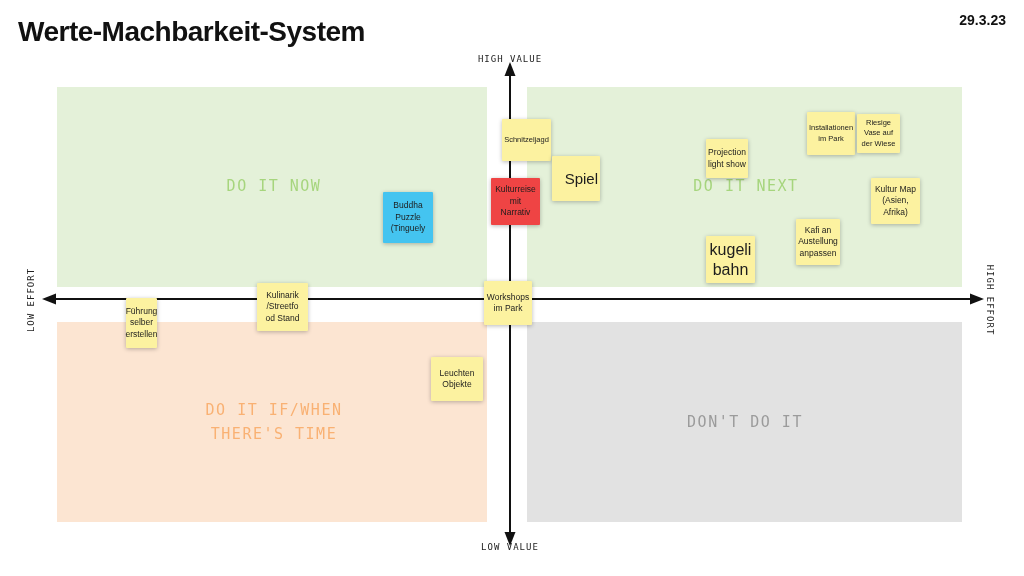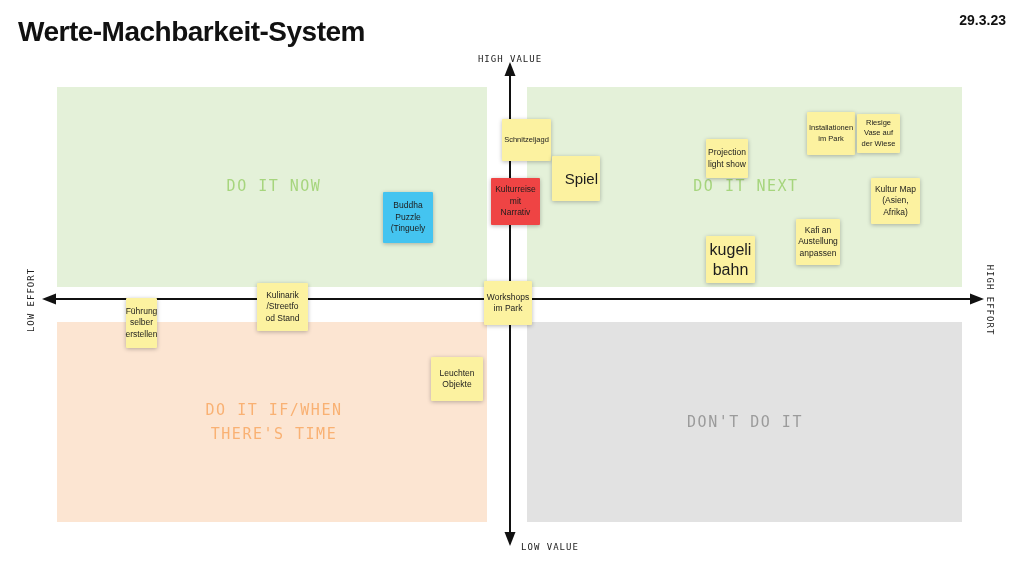--- a/index.html
+++ b/index.html
@@ -50,21 +50,21 @@
   <svg class="axes-svg" width="1024" height="576" viewBox="0 0 1024 576" aria-hidden="true">
     <line x1="510" y1="74" x2="510" y2="534" stroke="#111" stroke-width="2"></line>
     <polygon points="510,62 504.5,76 515.5,76" fill="#111"></polygon>
     <polygon points="510,546 504.5,532 515.5,532" fill="#111"></polygon>
     <line x1="54" y1="299" x2="972" y2="299" stroke="#111" stroke-width="2"></line>
     <polygon points="42,299 56,293.5 56,304.5" fill="#111"></polygon>
     <polygon points="984,299 970,293.5 970,304.5" fill="#111"></polygon>
   </svg>
 
   <div class="axis-label h" style="left:492px;top:54px;padding-left:36px;">HIGH VALUE</div>
-  <div class="axis-label h" style="left:510px;top:542px;margin-left:40px;">LOW VALUE</div>
+  <div class="axis-label h" style="left:510px;top:542px;">LOW VALUE</div>
   <div class="axis-label v-left" style="left:31px;top:300px;">LOW EFFORT</div>
   <div class="axis-label v-right" style="left:990px;top:300px;">HIGH EFFORT</div>
 
   <div class="note" style="left: 126px; top: 298px; width: 31px; height: 50px; background: rgb(252, 242, 160);">
     <span class="note-text">Führung
 selber
 erstellen</span>
   </div>
 
   <div class="note" style="left: 257px; top: 283px; width: 51px; height: 48px; background: rgb(252, 242, 160);">

